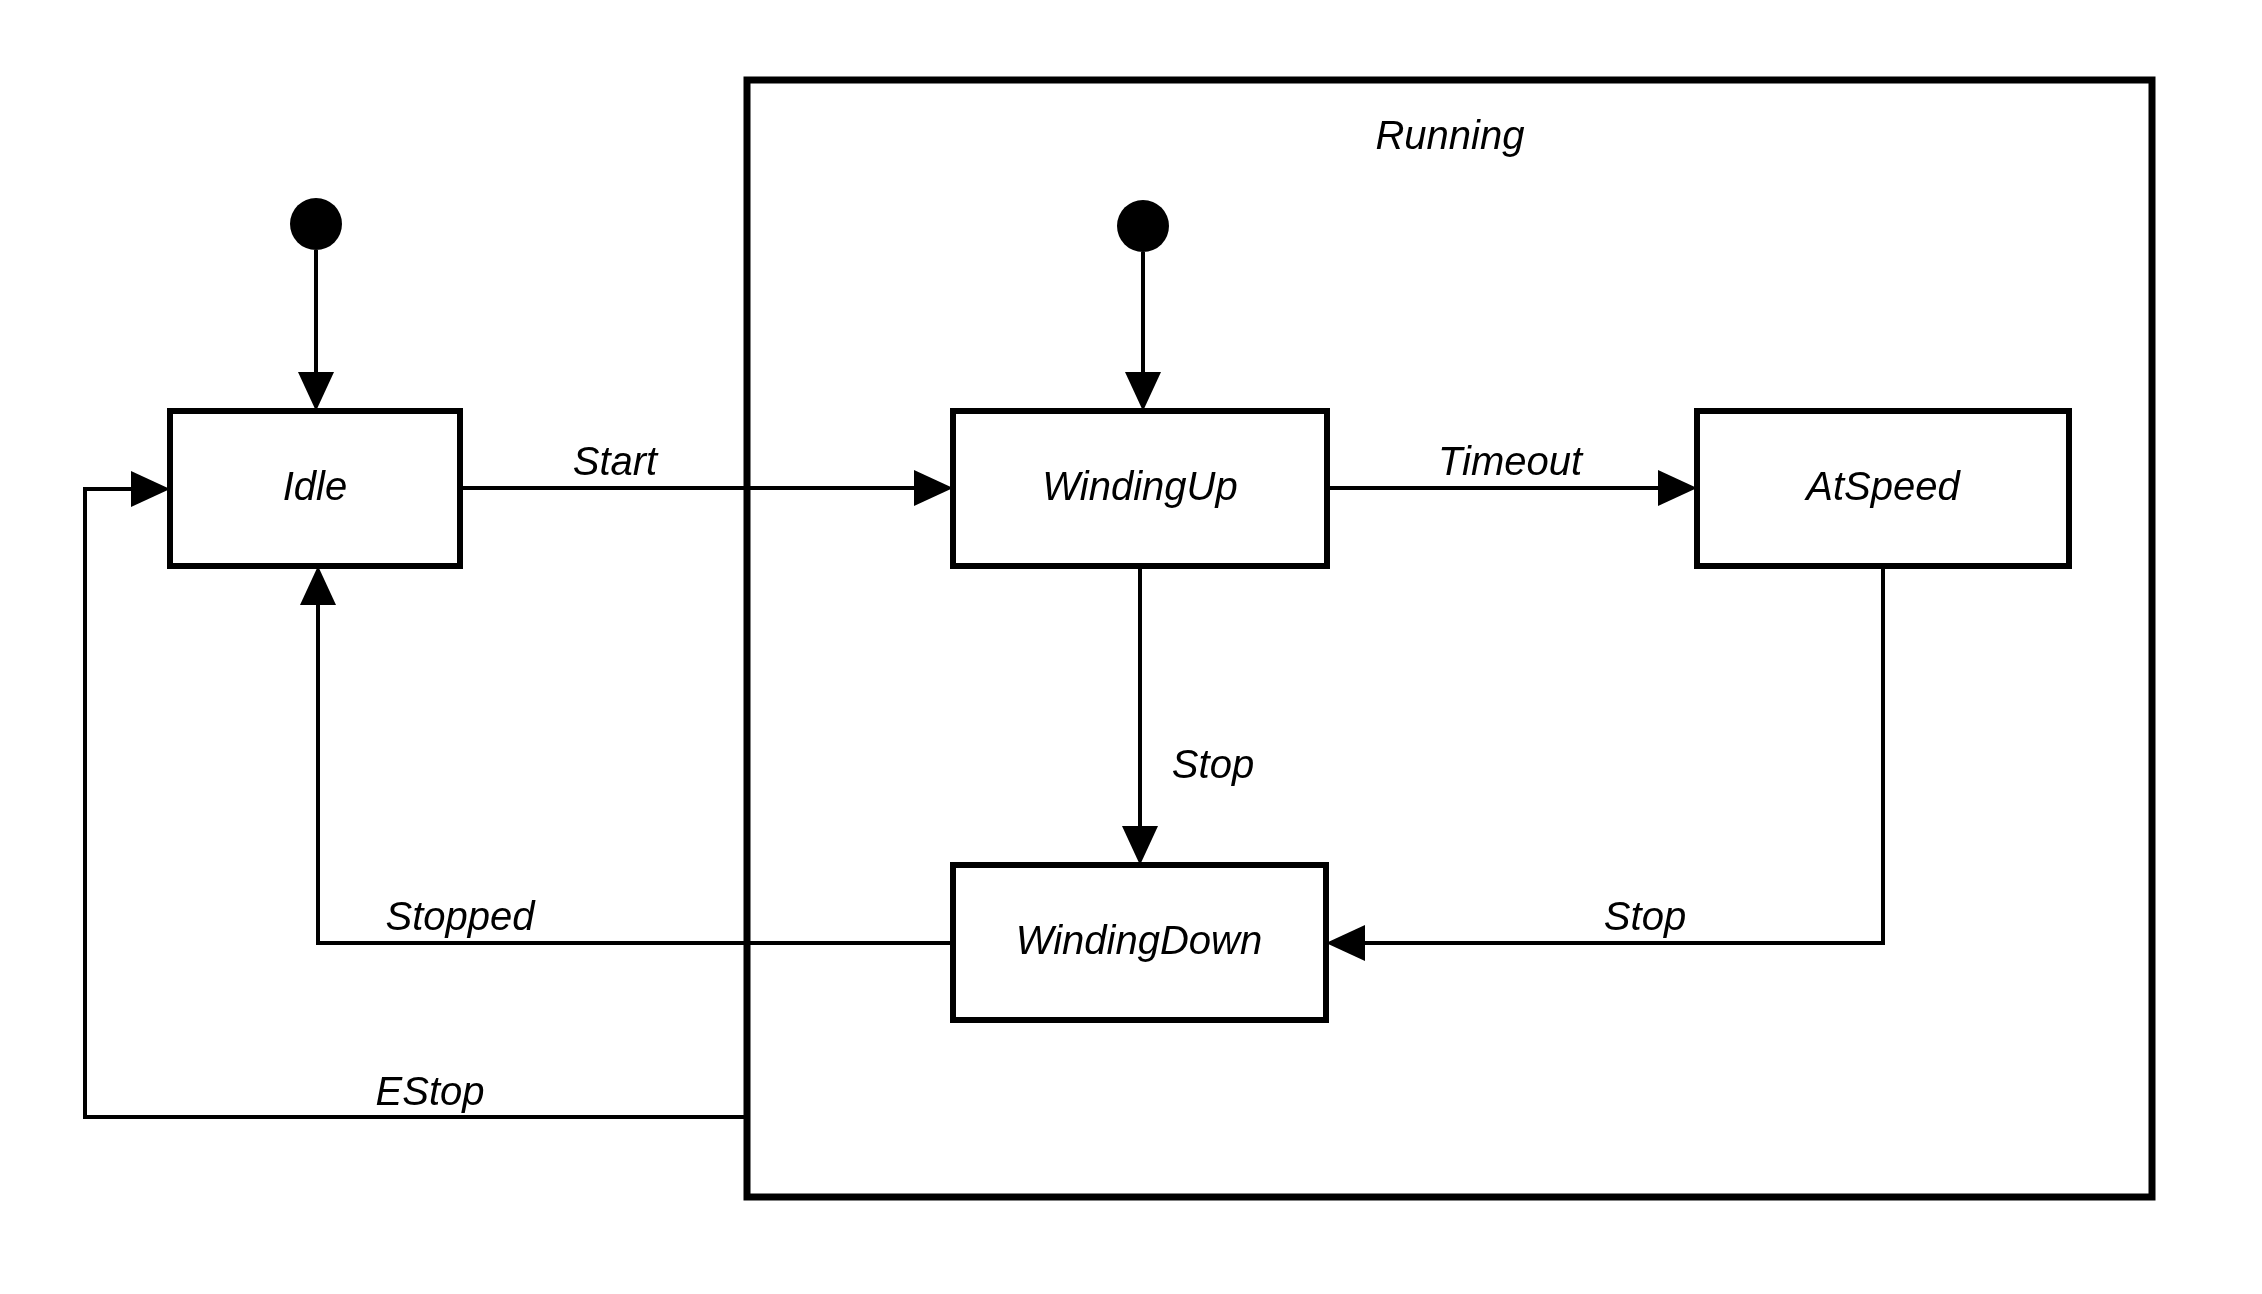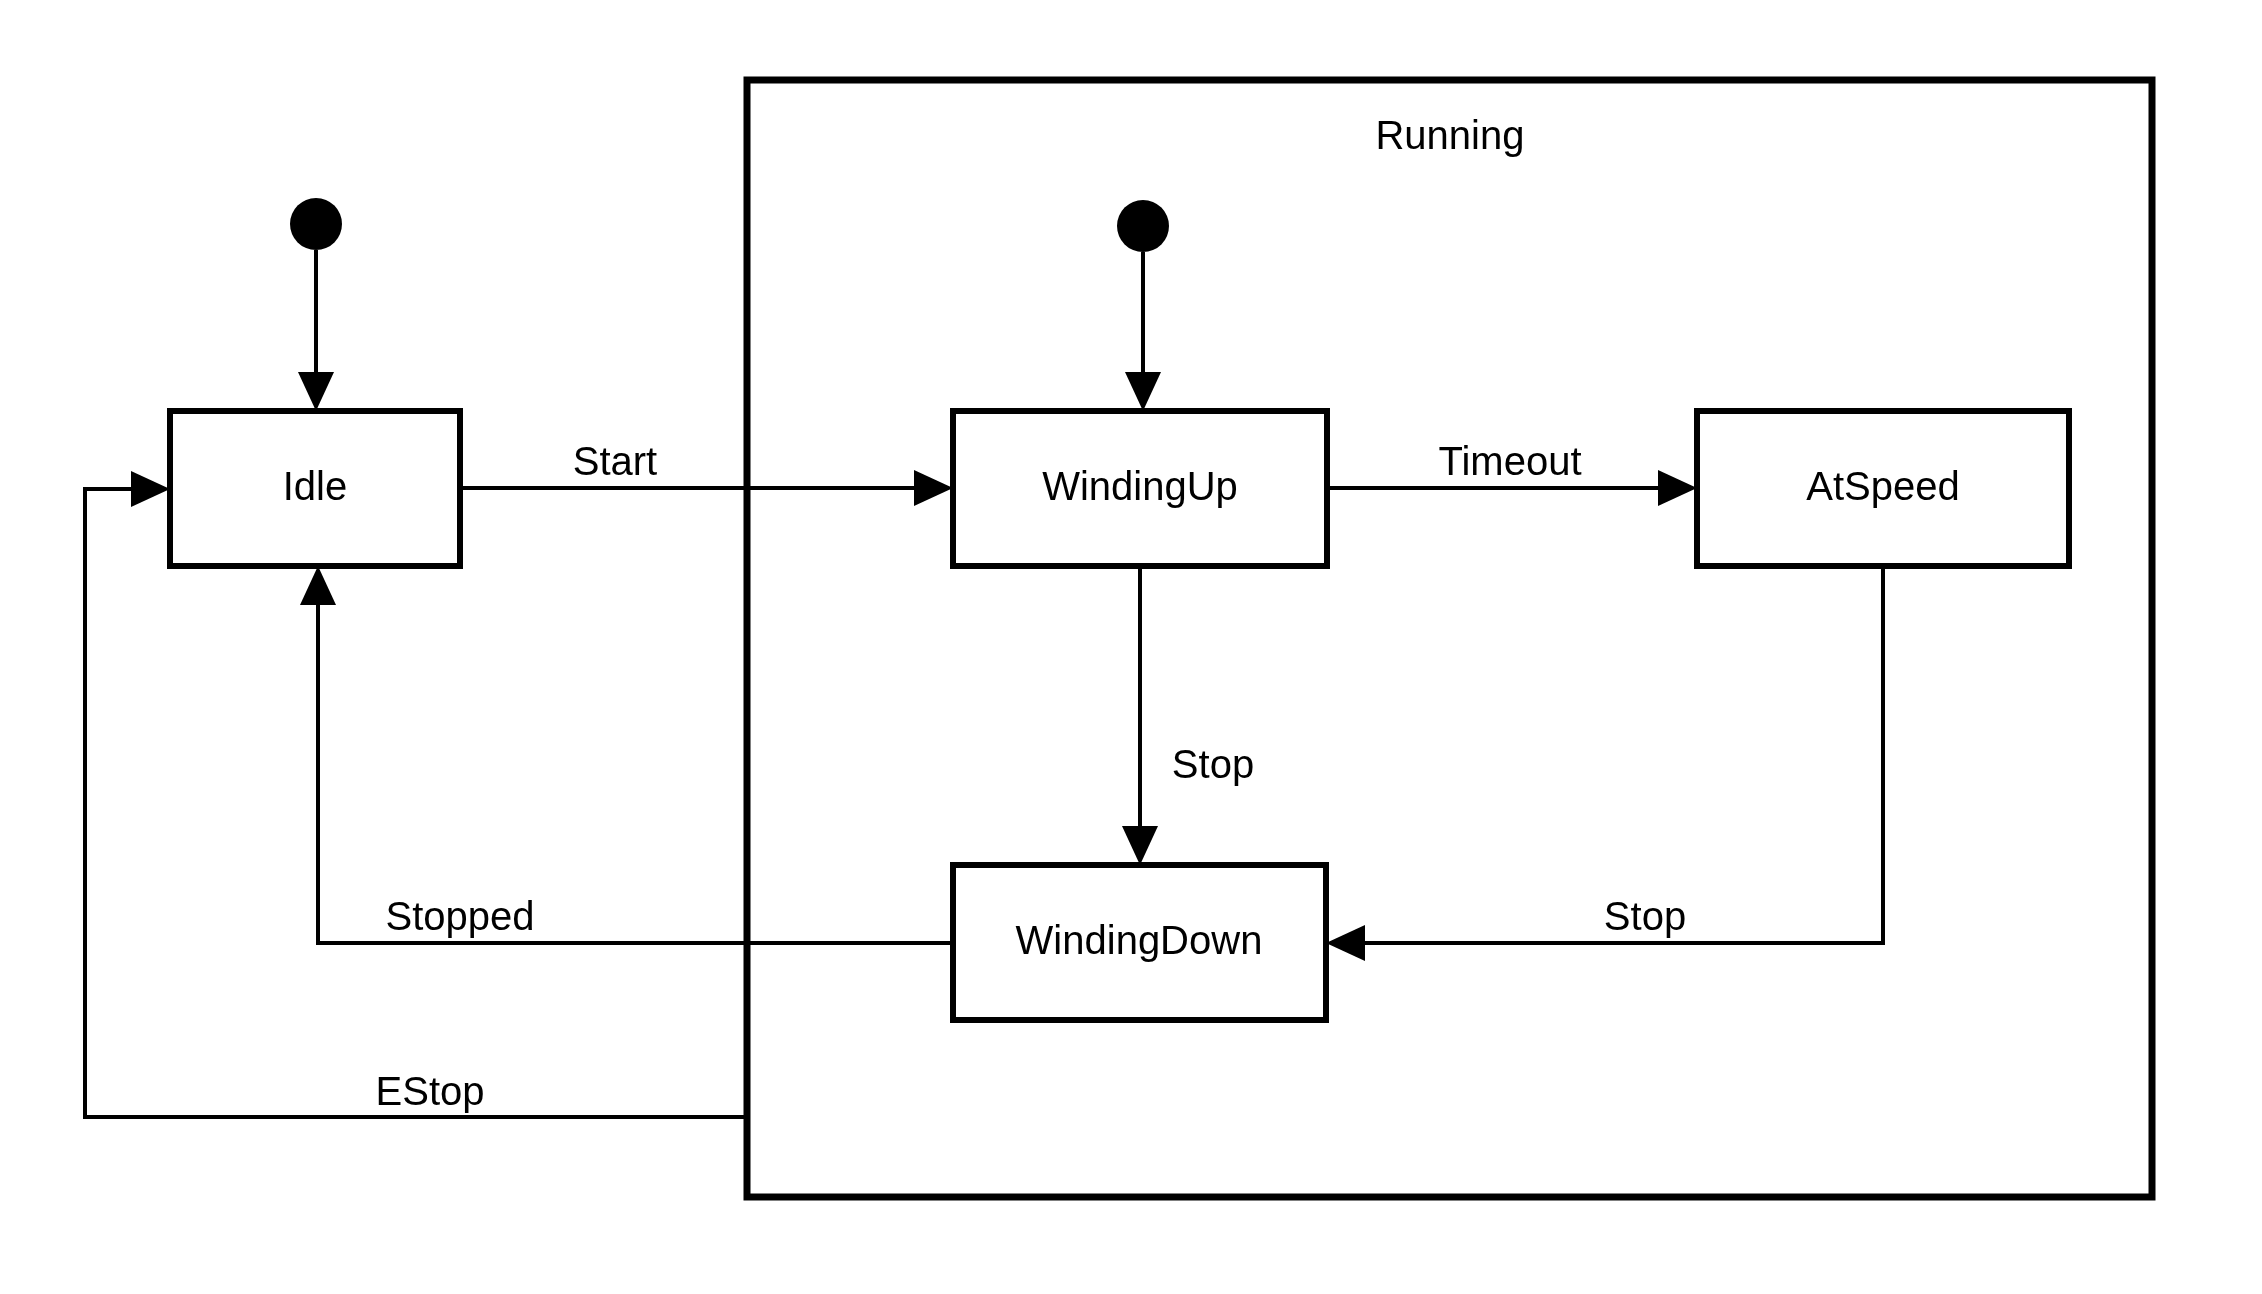--- a/index.html
+++ b/index.html
@@ -7,20 +7,21 @@
     padding: 0;
     background: #ffffff;
   }
   #canvas {
     position: relative;
     width: 2262px;
     height: 1294px;
     background: #ffffff;
     overflow: hidden;
     font-family: "Liberation Sans", sans-serif;
+    font-style: italic;
   }
   #diagram-svg {
     position: absolute;
     top: 0;
     left: 0;
     width: 2262px;
     height: 1294px;
   }
   .state-label {
     font-family: "Liberation Sans", sans-serif;

